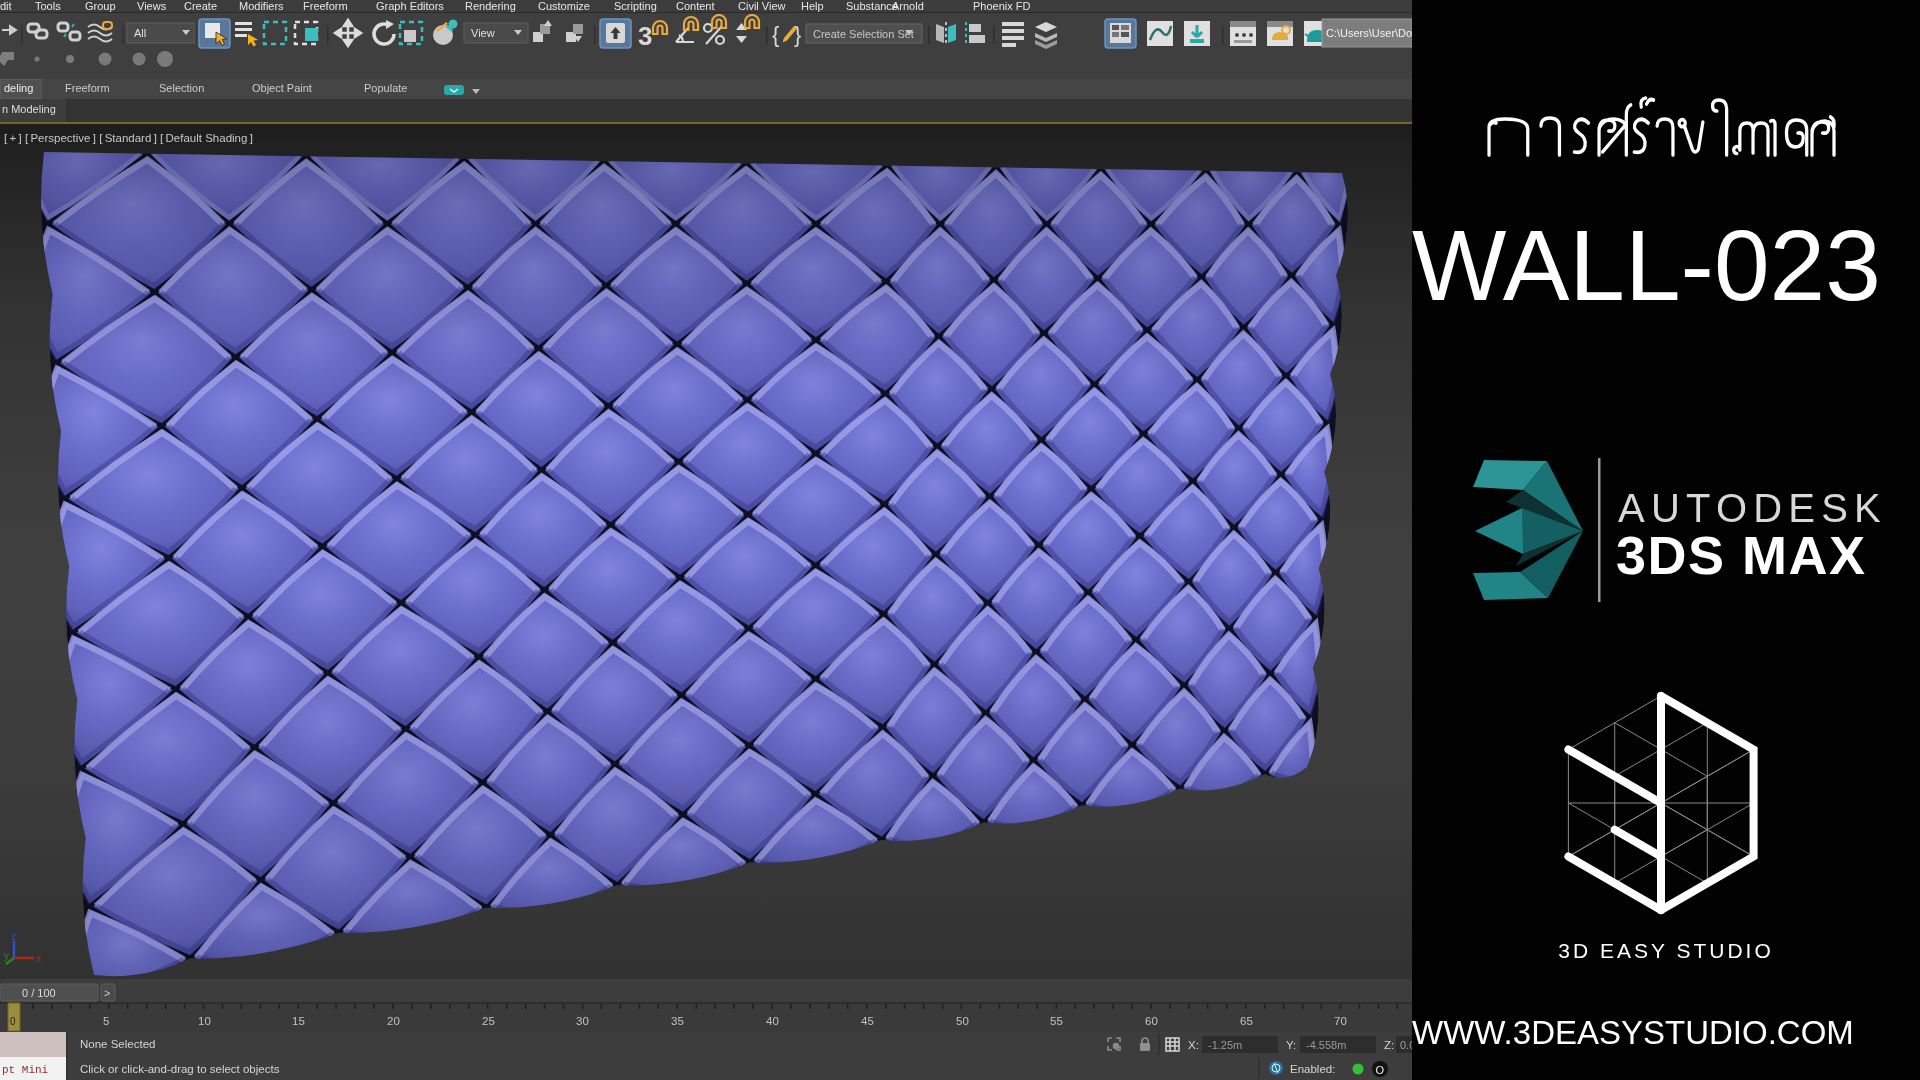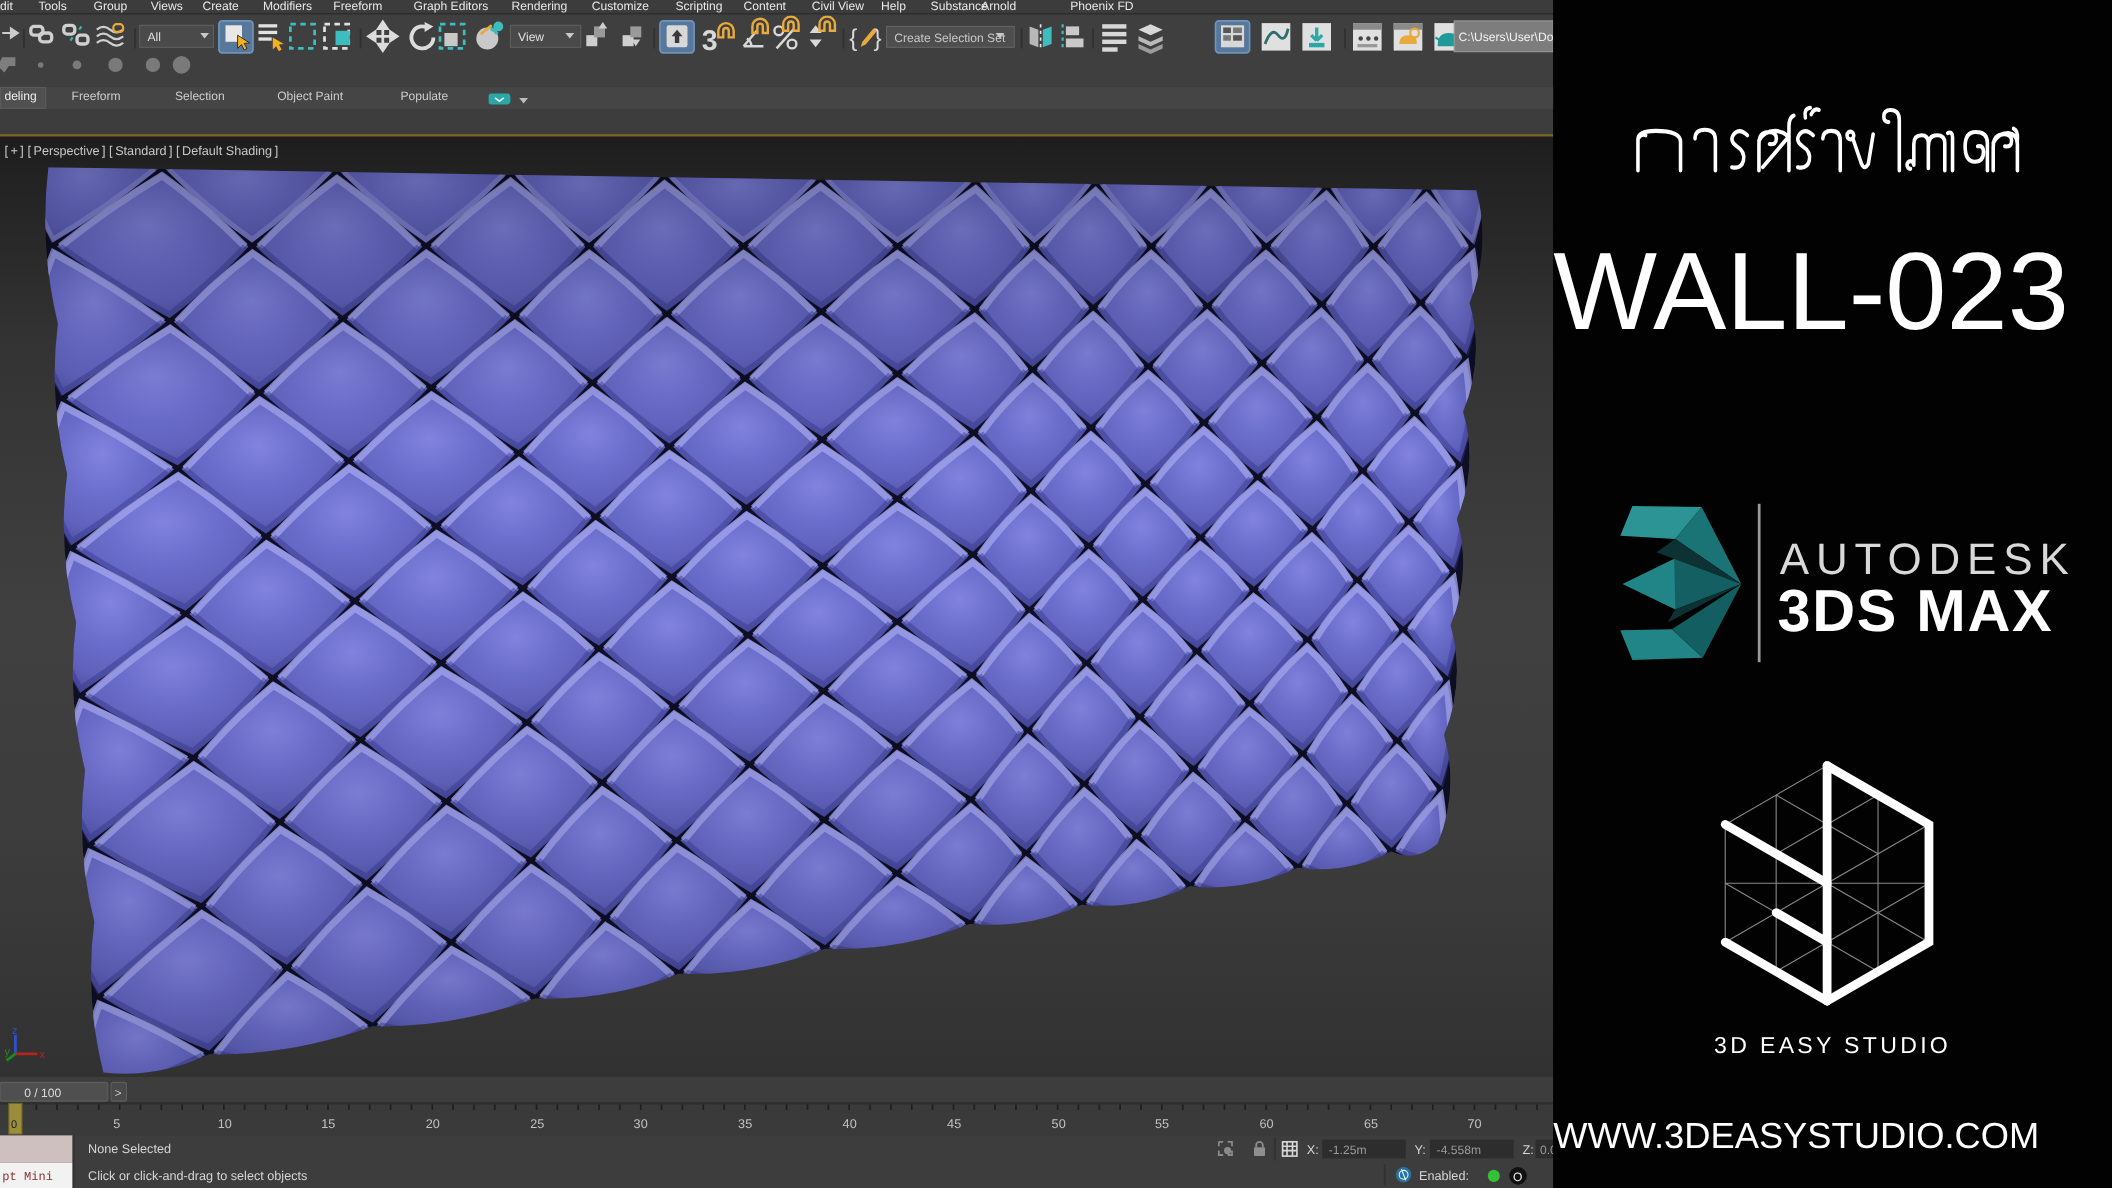--- a/index.html
+++ b/index.html
@@ -187,20 +187,23 @@
       <span style="left:4px;color:#eee">deling</span>
       <span style="left:65px">Freeform</span>
       <span style="left:159px">Selection</span>
       <span style="left:252px">Object Paint</span>
       <span style="left:364px">Populate</span>
       <svg style="position:absolute;left:444px;top:4px" width="40" height="14">
         <rect x="0" y="2" width="20" height="10" rx="3" fill="#2aa8a8"></rect>
         <path d="M6 6 l4 3 l4 -3" stroke="#eee" stroke-width="1.5" fill="none"></path>
         <path d="M28 6 l8 0 l-4 5 z" fill="#bbb"></path>
       </svg>
+    </div>
+  <div id="pstrip">
+      <div id="ptab">n Modeling</div>
     </div>
   <div id="vp">
       <svg style="position:absolute;left:0;top:-122px" width="1412" height="1080" viewBox="0 0 1412 1080">
         <defs>
           <radialGradient id="cg" cx="0.47" cy="0.36" r="0.65">
             <stop offset="0" stop-color="#8183de"></stop>
             <stop offset="0.45" stop-color="#6c6ecd"></stop>
             <stop offset="0.8" stop-color="#6062bd"></stop>
             <stop offset="1" stop-color="#5355ab"></stop>
           </radialGradient>

